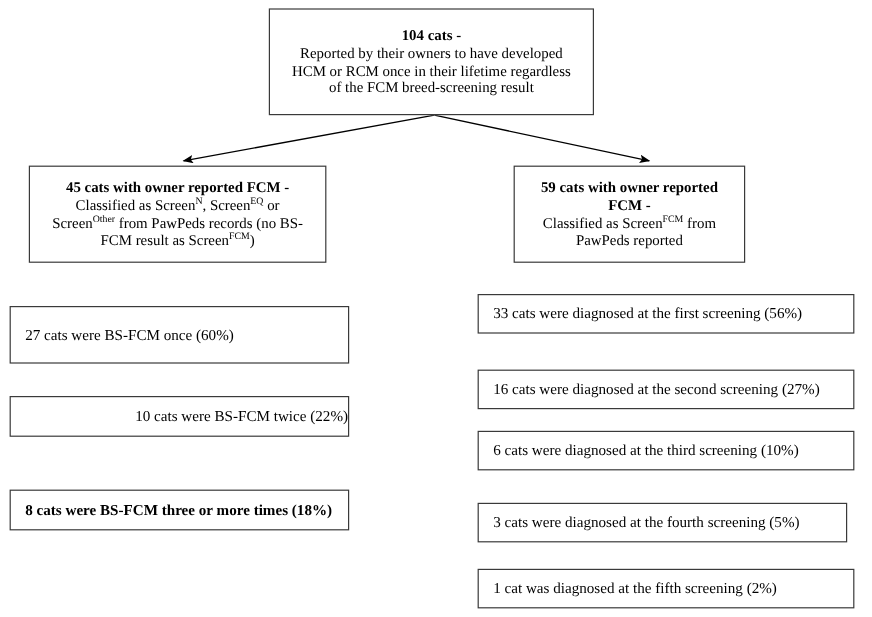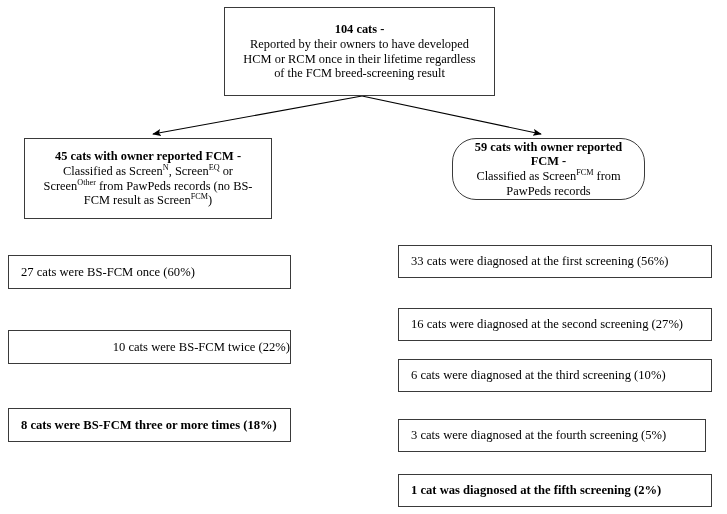--- a/index.html
+++ b/index.html
@@ -42,31 +42,31 @@
   .line.bold { font-weight: bold; text-align: center; }
   .node.left .line { padding-left: 12px; font-size: 12.6px; }
   sup {
     font-size: 0.66em;
     vertical-align: super;
     line-height: 0;
   }
   
   #node-root      { left: 224px; top: 7px;   width: 271px; height: 89px; }
   #node-left      { left: 24px;  top: 138px; width: 248px; height: 81px; }
-  #node-right     { left: 452px; top: 138px; width: 193px; height: 62px; border-radius: 24px; }
+  #node-right     { left: 428px; top: 138px; width: 193px; height: 81px; }
 
-  #node-l1 { left: 8px;   top: 255px; width: 283px; height: 34px; }
+  #node-l1 { left: 8px;   top: 255px; width: 283px; height: 48px; }
   #node-l2 { left: 8px;   top: 330px; width: 283px; height: 34px; align-items: flex-end; }
   #node-l3 { left: 8px;   top: 408px; width: 283px; height: 34px; font-weight: bold; }
 
   #node-r1 { left: 398px; top: 245px; width: 314px; height: 33px; }
   #node-r2 { left: 398px; top: 308px; width: 314px; height: 33px; }
   #node-r3 { left: 398px; top: 359px; width: 314px; height: 33px; }
   #node-r4 { left: 398px; top: 419px; width: 308px; height: 33px; }
-  #node-r5 { left: 398px; top: 474px; width: 314px; height: 33px; font-weight: bold; }
+  #node-r5 { left: 398px; top: 474px; width: 314px; height: 33px; }
 
   svg#connectors {
     position: absolute;
     left: 0; top: 0;
     width: 727px;
     height: 514px;
     z-index: 1;
     pointer-events: none;
   }
 </style>
@@ -97,21 +97,21 @@
     <span class="line bold">45 cats with owner reported FCM -</span>
     <span class="line"><span>Classified as Screen</span><sup>N</sup><span>, Screen</span><sup>EQ</sup><span> or</span></span>
     <span class="line"><span>Screen</span><sup>Other</sup><span> from PawPeds records (no BS-</span></span>
     <span class="line"><span>FCM  result as Screen</span><sup>FCM</sup><span>)</span></span>
   </div>
 
   <div class="node center" id="node-right">
     <span class="line bold">59 cats with owner reported</span>
     <span class="line bold">FCM -</span>
     <span class="line"><span>Classified as Screen</span><sup>FCM</sup><span> from</span></span>
-    <span class="line">PawPeds records</span>
+    <span class="line">PawPeds reported</span>
   </div>
 
   <div class="node left" id="node-l1">
     <span class="line">27 cats were BS-FCM  once (60%)</span>
   </div>
   <div class="node left" id="node-l2">
     <span class="line">10 cats were BS-FCM  twice (22%)</span>
   </div>
   <div class="node left" id="node-l3">
     <span class="line">8 cats  were BS-FCM  three or more times (18%)</span>

